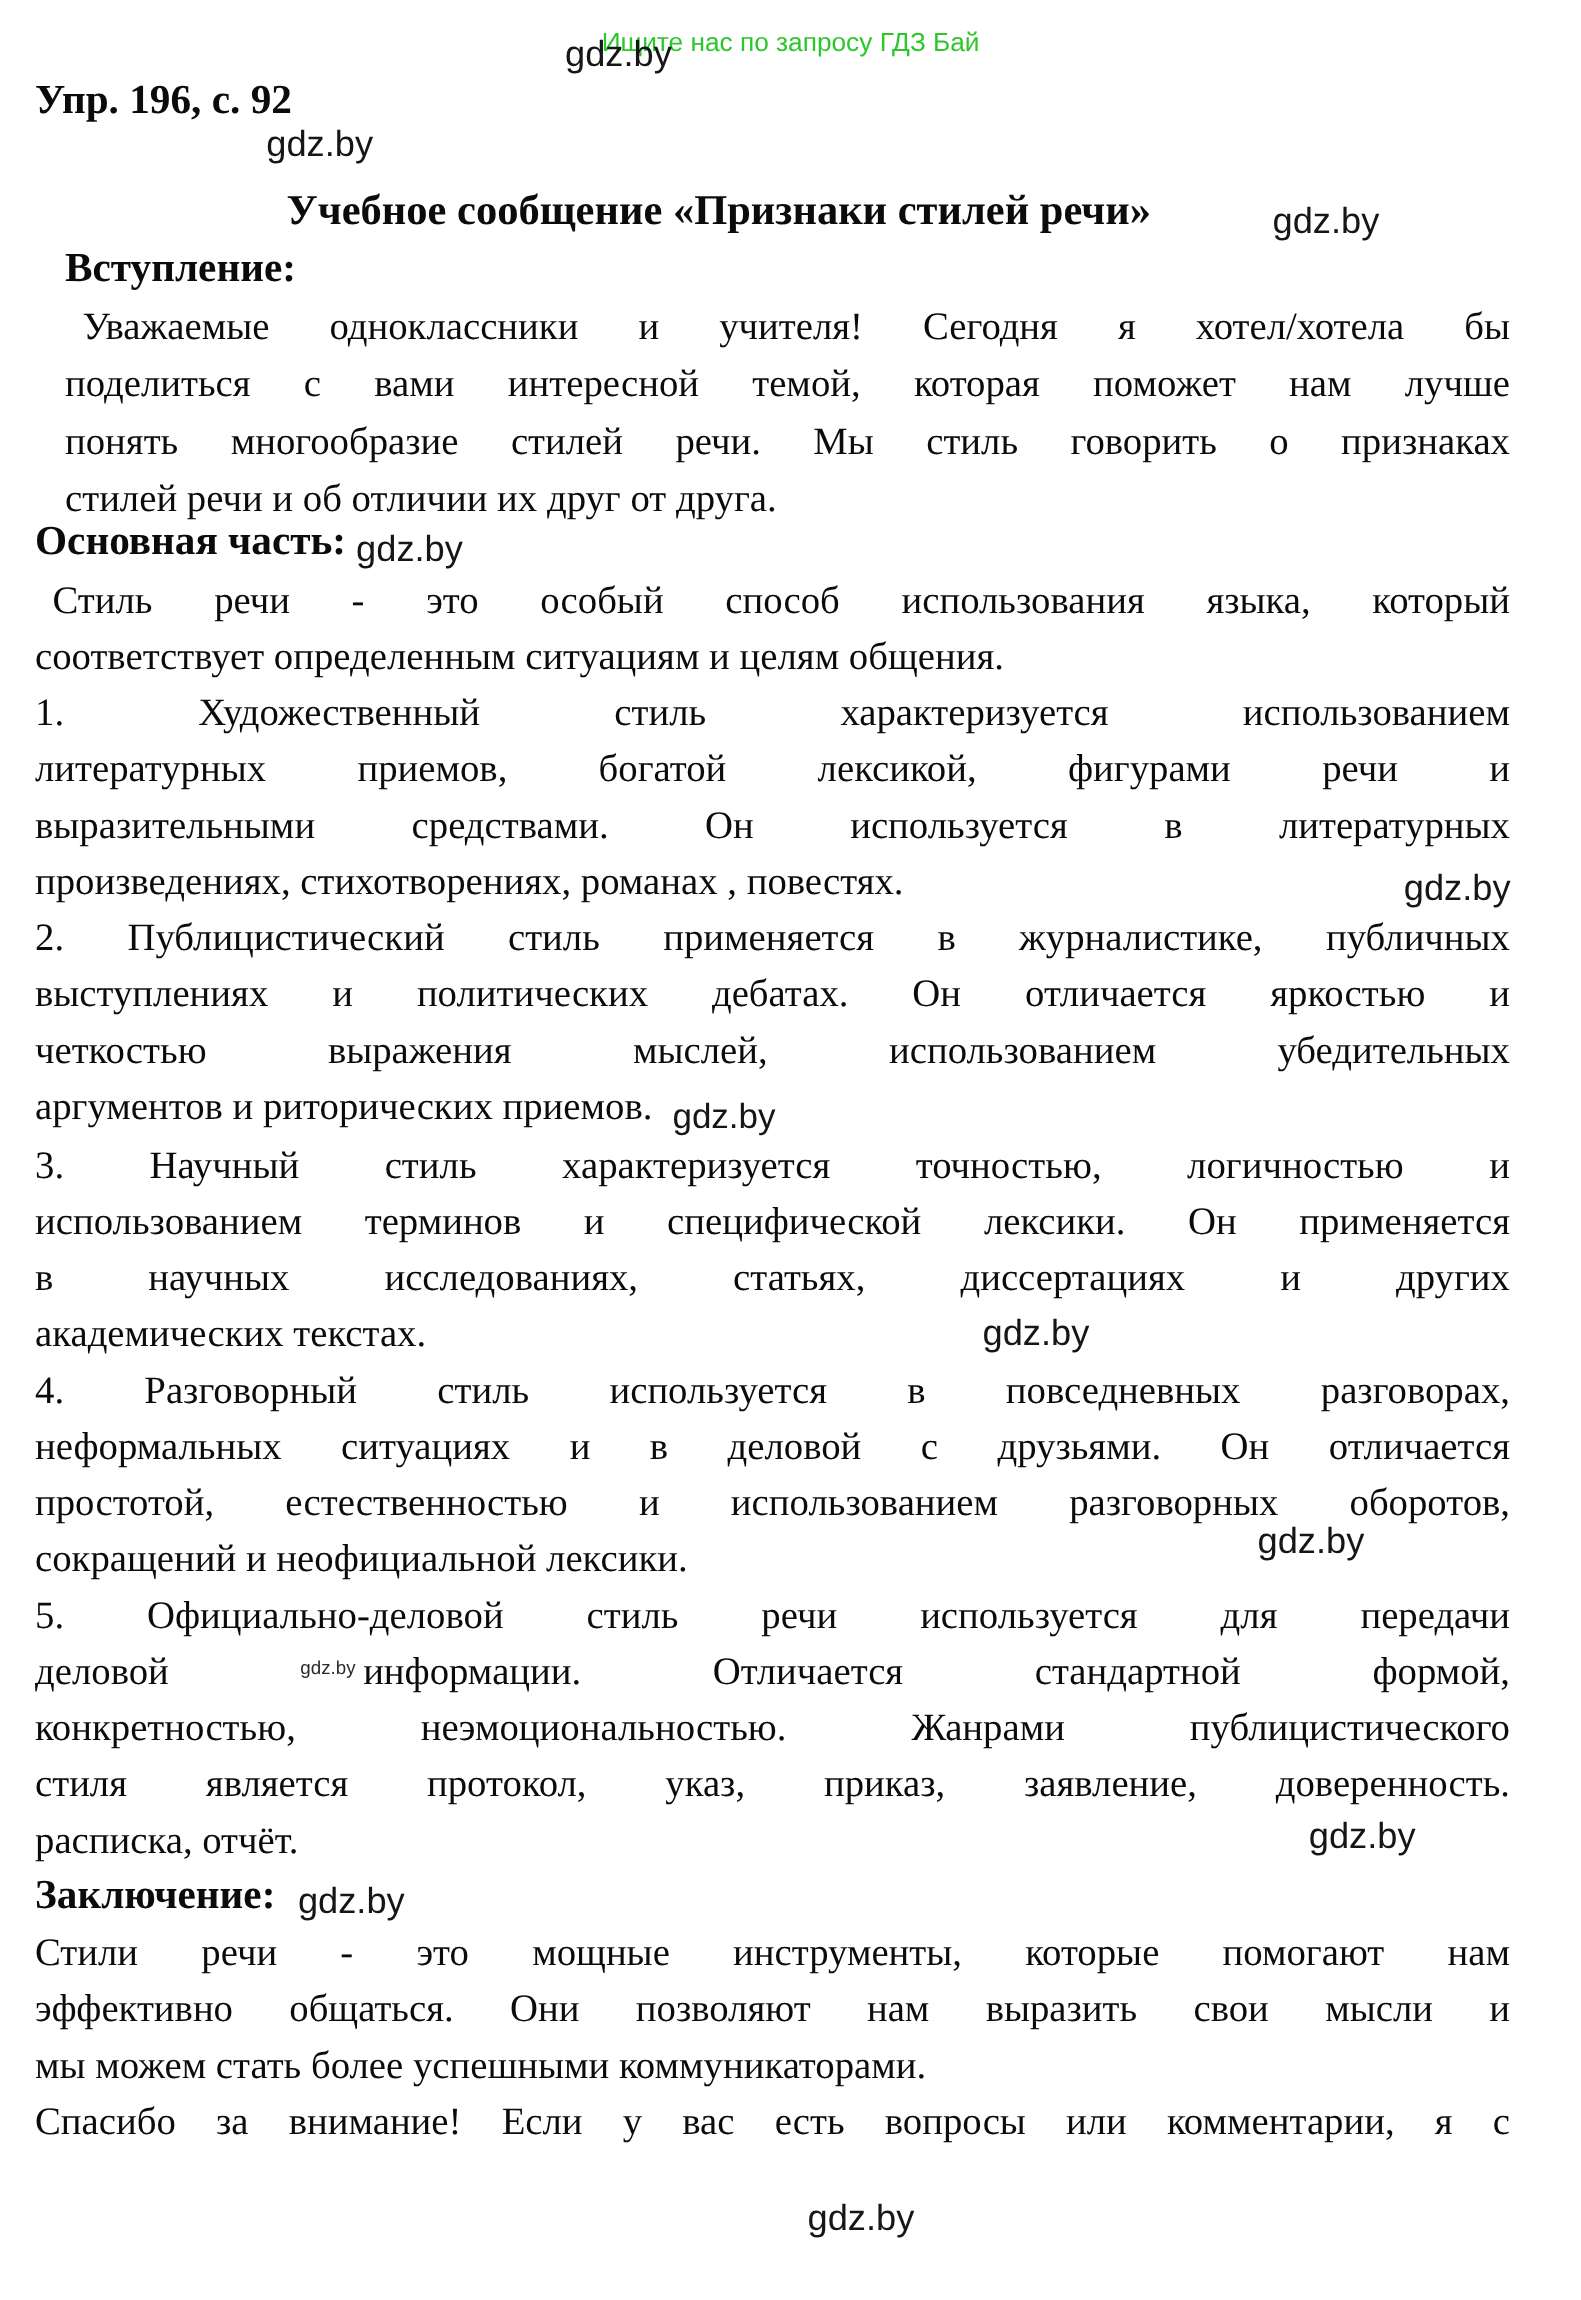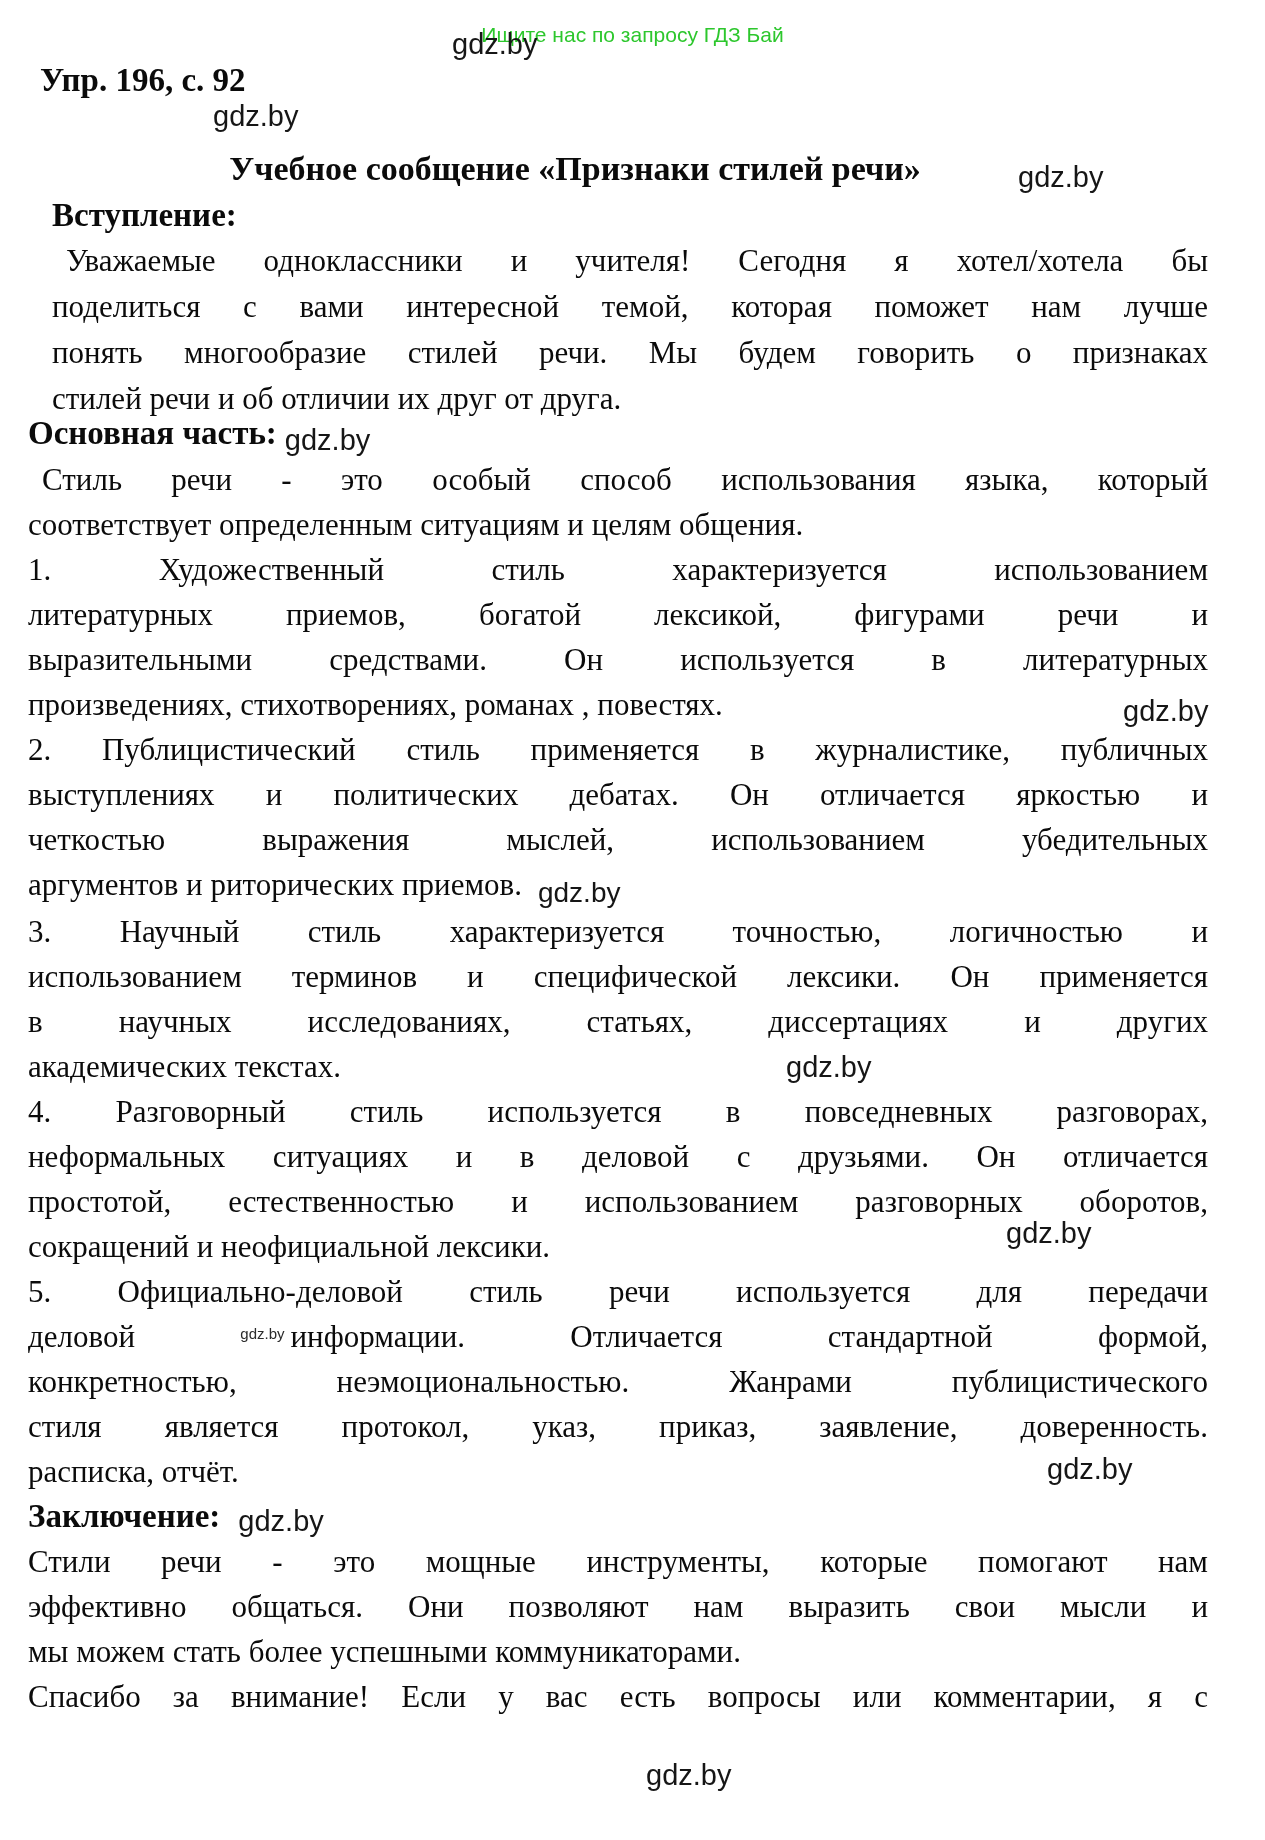--- a/index.html
+++ b/index.html
@@ -9,21 +9,21 @@
   
   .banner{top:2px;left:0;width:100%;text-align:center;
           font:21px/24px "Liberation Sans",sans-serif;color:#2dc72d;margin-top:21px;}
   
   .wm{position:absolute;font:29px/34px "Liberation Sans",sans-serif;color:#161616;}
   .wmi{font:29px "Liberation Sans",sans-serif;color:#161616;font-weight:400;
        margin-left:8px;vertical-align:-6px;}
   .wmi2{font:28px "Liberation Sans",sans-serif;color:#161616;margin-left:16px;vertical-align:-7px;}
   .wms{font:15px "Liberation Sans",sans-serif;color:#2c2c2c;vertical-align:8px;margin:0 6px 0 0;}
   
-  .exref{top:57px;left:40px;font-weight:bold;font-size:33px;line-height:46px;}
+  .exref{top:57px;left:28px;font-weight:bold;font-size:33px;line-height:46px;}
   .title{top:146px;left:0;width:1082px;text-align:center;font-weight:bold;
          font-size:34px;line-height:46px;margin-left:34px;}
   .introblock{top:192px;left:37px;right:57px;font-size:31px;line-height:46px;margin-left:15px;}
   .mainblock{top:411px;left:28px;right:57px;font-size:31px;line-height:45px;}
   .ln{white-space:nowrap;}
   .j{text-align:justify;text-align-last:justify;white-space:normal;}
   .ind{text-indent:14px;}
   .hd{font-weight:bold;font-size:33px;}
   
   .footer{top:1856px;left:0;width:100%;text-align:center;
@@ -44,21 +44,21 @@
 <span class="wm" style="left:646px;top:1758px">gdz.by</span>
 
 <div class="abs exref">Упр. 196, с. 92</div>
 
 <div class="abs title">Учебное сообщение «Признаки стилей речи»</div>
 
 <div class="abs introblock">
   <div class="ln hd">Вступление:</div>
   <div class="ln j ind">Уважаемые одноклассники и учителя! Сегодня я хотел/хотела бы</div>
   <div class="ln j">поделиться с вами интересной темой, которая поможет нам лучше</div>
-  <div class="ln j">понять многообразие стилей речи. Мы будем говорить о признаках</div>
+  <div class="ln j">понять многообразие стилей речи. Мы стиль говорить о признаках</div>
   <div class="ln">стилей речи и об отличии их друг от друга.</div>
 </div>
 
 <div class="abs mainblock">
   <div class="ln hd"><span>Основная часть:</span><span class="wmi">gdz.by</span></div>
   <div class="ln j ind">Стиль речи - это особый способ использования языка, который</div>
   <div class="ln">соответствует определенным ситуациям и целям общения.</div>
 
   <div class="ln j">1. Художественный стиль характеризуется использованием</div>
   <div class="ln j">литературных приемов, богатой лексикой, фигурами речи и</div>

